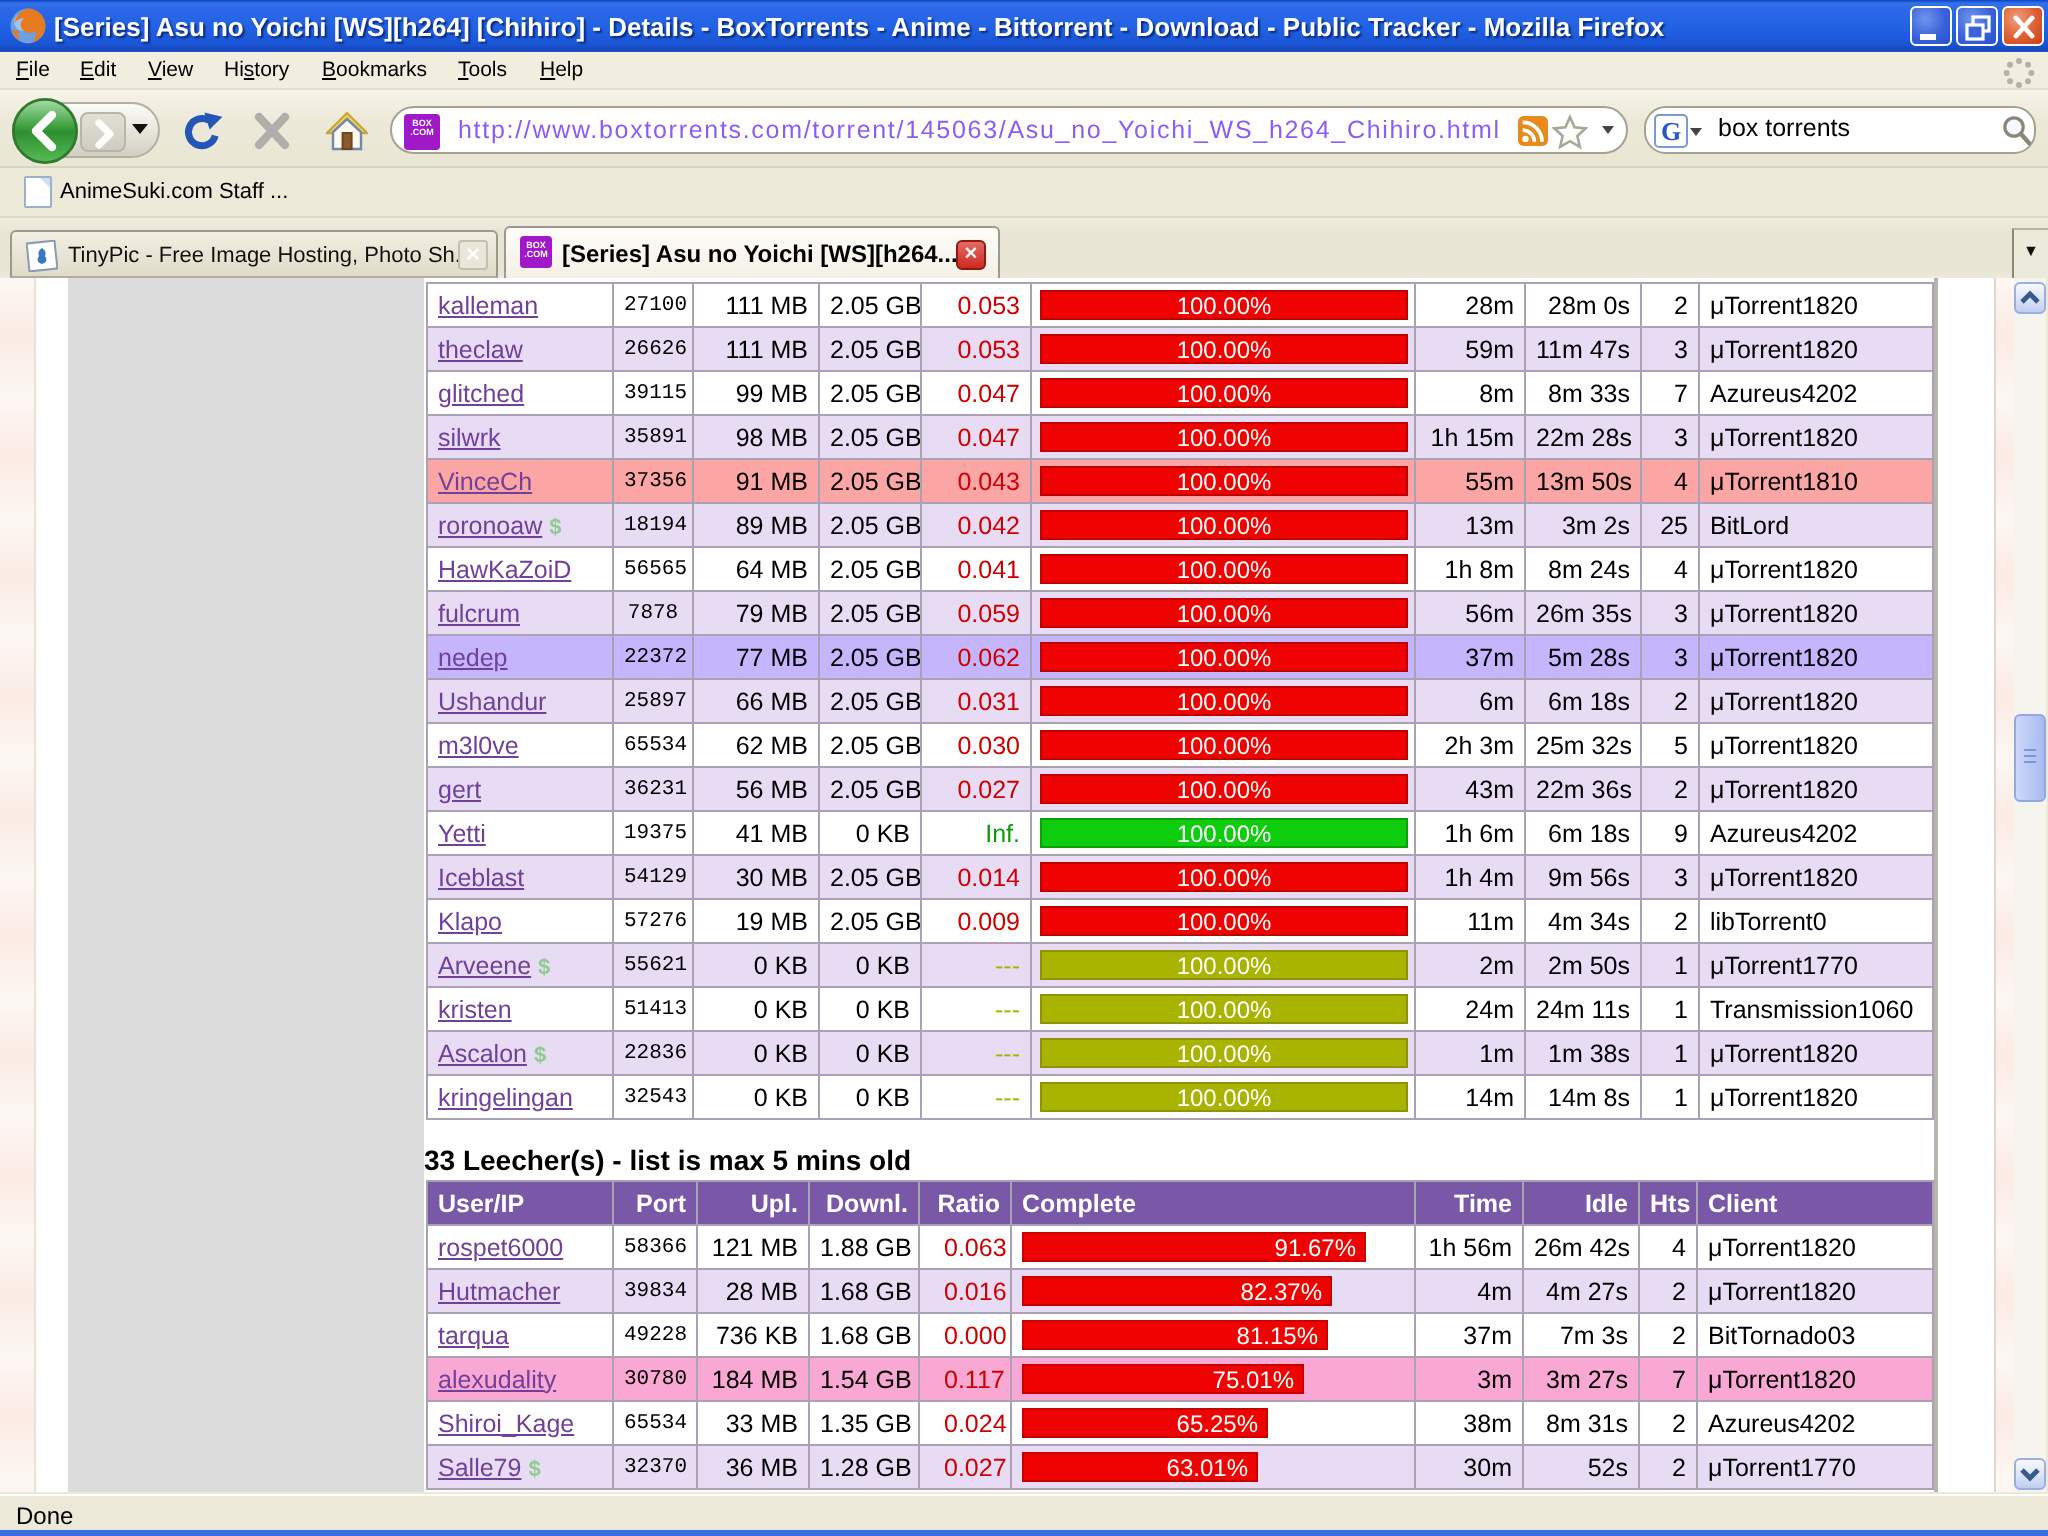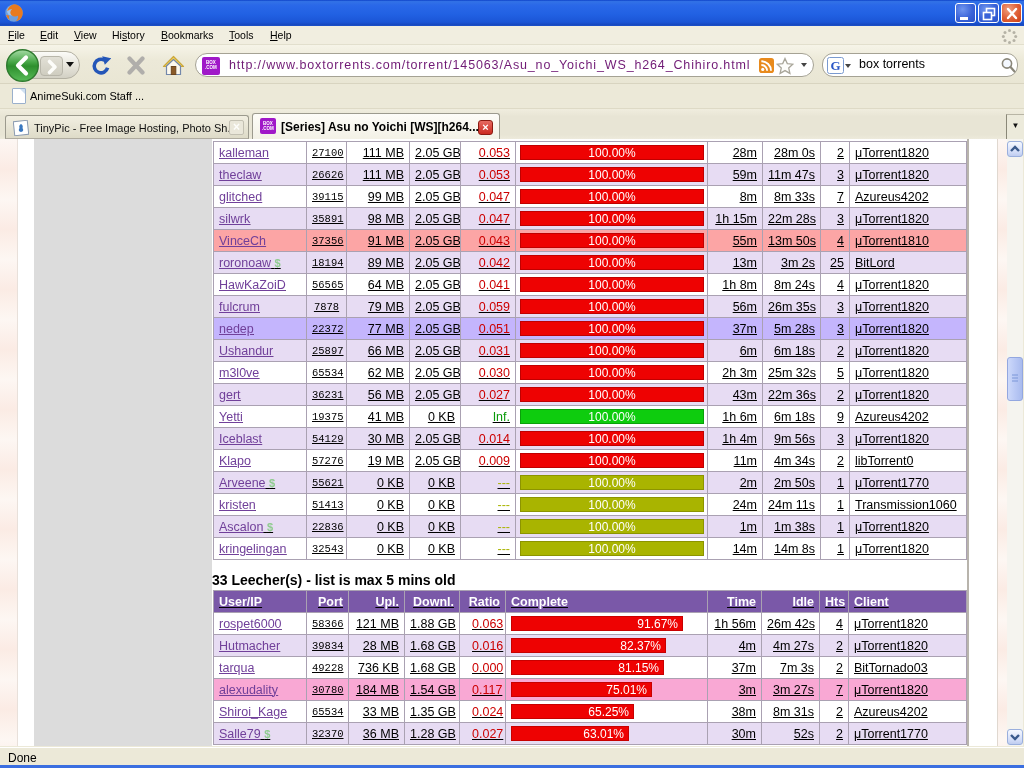--- a/index.html
+++ b/index.html
@@ -25,21 +25,21 @@
 #menubar u{text-decoration:underline;}
 
 
 #navbar{left:0;top:45px;width:1024px;height:39px;
  background:linear-gradient(180deg,#f6f4e8 0%,#ece9d8 40%,#e9e6d4 100%);border-bottom:1px solid #d8d4c0;}
 #urlcapsule{position:absolute;left:195px;top:8px;width:619px;height:24px;background:#fff;
  border:1px solid #a5a294;border-radius:12px;}
 #urlfavicon{position:absolute;left:6px;top:3px;width:18px;height:18px;background:#a018c8;border-radius:2px;color:#fff;
  font-weight:bold;text-align:center;}
 #urlfavicon div{font-size:5px;line-height:5px;margin-top:3px;transform:scale(.9);}
-#urltext{position:absolute;left:33px;top:4px;font-size:12.5px;letter-spacing:0.85px;color:#701a75;white-space:nowrap;}
+#urltext{position:absolute;left:33px;top:4px;font-size:12.5px;letter-spacing:0.85px;color:#8b5cf6;white-space:nowrap;}
 #searchbox{position:absolute;left:822px;top:8px;width:196px;height:24px;background:#fff;
  border:1px solid #a5a294;border-radius:11px;}
 #searchtext{position:absolute;left:36px;top:3px;font-size:12.5px;color:#000;}
 
 
 #bookbar{left:0;top:84px;width:1024px;height:25px;background:#ece9d8;border-bottom:1px solid #dedac6;}
 #bookbar .btext{position:absolute;left:30px;top:6px;font-size:11px;color:#000;}
 
 
 #tabbar{left:0;top:109px;width:1024px;height:30px;background:linear-gradient(180deg,#f0edde 0%,#e8e5d5 25%,#e8e5d5 85%,#edeadb 100%);}
@@ -68,21 +68,21 @@
 
 
 #sbar{position:absolute;left:1007px;top:0;width:16px;height:607px;background:#f5f4ef;}
 .sbtn{position:absolute;left:0px;width:16px;height:16px;background:linear-gradient(180deg,#f6f9ff 0%,#d3ddf8 70%,#c0cdf0 100%);
  border:1px solid #9aafdd;border-radius:3px;}
 #sthumb{position:absolute;left:0px;top:218px;width:16px;height:44px;
  background:linear-gradient(90deg,#cdd9fa 0%,#bac9f5 50%,#a9bbee 100%);border:1px solid #93a7e0;border-radius:3px;}
 #edgeR{position:absolute;left:1023px;top:0;width:1px;height:607px;background:#ece9d8;}
 
 
-table{border-collapse:collapse;table-layout:fixed;font-size:12.5px;color:#000;text-decoration:underline;}
+table{border-collapse:collapse;table-layout:fixed;font-size:12.5px;color:#000;}
 td{height:22px;padding:0 5px;border:1px solid #aaa1b2;overflow:hidden;white-space:nowrap;}
 td.r{text-align:right;}
 td.port{font-family:"Liberation Mono",monospace;font-size:10.5px;text-align:center;}
 td.ratio{color:#cc0000;text-align:right;padding-left:12px;}
 a.u{color:#71409a;text-decoration:underline;}
 .dollar{color:#90cc90;font-weight:bold;font-size:11px;}
 .barcell{padding:0;}
 .sbarbox{margin-left:4px;width:184px;height:15px;position:relative;}
 .bar-red{background:#ee0202;border:1px solid #c00000;}
 .bar-green{background:#0ecc0e;border:1px solid #0aa00a;}
@@ -103,20 +103,21 @@
 </head>
 <body>
 <div id="win">
   <div class="abs" id="titlebar">
     <svg class="abs" style="left:4px;top:3px" width="20" height="20" viewBox="0 0 20 20">
       <circle cx="10" cy="10" r="8.7" fill="#6f9fdd"></circle>
       <circle cx="7.5" cy="8" r="4.5" fill="#9ec4ee"></circle>
       <path d="M10 1.3a8.7 8.7 0 0 1 8.2 11.6q-1.6 4.1-6.3 5.4 2.6-2.6 2.1-5.6-3.8 1.9-6.7-.8-2.3-2.6.7-5.9-2.9.3-4.7 2.3a8.7 8.7 0 0 1 6.7-7z" fill="#e87a1e"></path>
       <path d="M2 12 q1 3.5 4 5.3 -1.5-2.8-.8-4.8z" fill="#e87a1e"></path>
     </svg>
+    <div class="ttext">[Series] Asu no Yoichi [WS][h264] [Chihiro] - Details - BoxTorrents - Anime - Bittorrent - Download - Public Tracker - Mozilla Firefox</div>
     <div class="winbtn" id="btnmin" style="left:955px">
         <svg width="21" height="20">
           <rect x="4" y="13" width="8" height="3" fill="#fff"></rect>
         </svg>
       </div>
     <div class="winbtn" id="btnmax" style="left:978px">
         <svg width="21" height="20">
           <g fill="none" stroke="#fff" stroke-width="1.6">
             <rect x="7.5" y="4.5" width="8" height="7"></rect>
             <rect x="4.5" y="8.5" width="8" height="7" fill="#3a63d8"></rect>
@@ -410,21 +411,21 @@
             <td class="r">56m</td>
             <td class="r">26m 35s</td>
             <td class="r">3</td>
             <td>μTorrent1820</td>
           </tr>
           <tr style="background:#c4b5fd">
             <td><a class="u">nedep</a></td>
             <td class="port">22372</td>
             <td class="r">77 MB</td>
             <td class="r">2.05 GB</td>
-            <td class="ratio">0.051</td>
+            <td class="ratio">0.062</td>
             <td class="barcell">
               <div class="sbarbox bar-red">
                 <div class="pct">100.00%</div>
               </div>
             </td>
             <td class="r">37m</td>
             <td class="r">5m 28s</td>
             <td class="r">3</td>
             <td>μTorrent1820</td>
           </tr>

